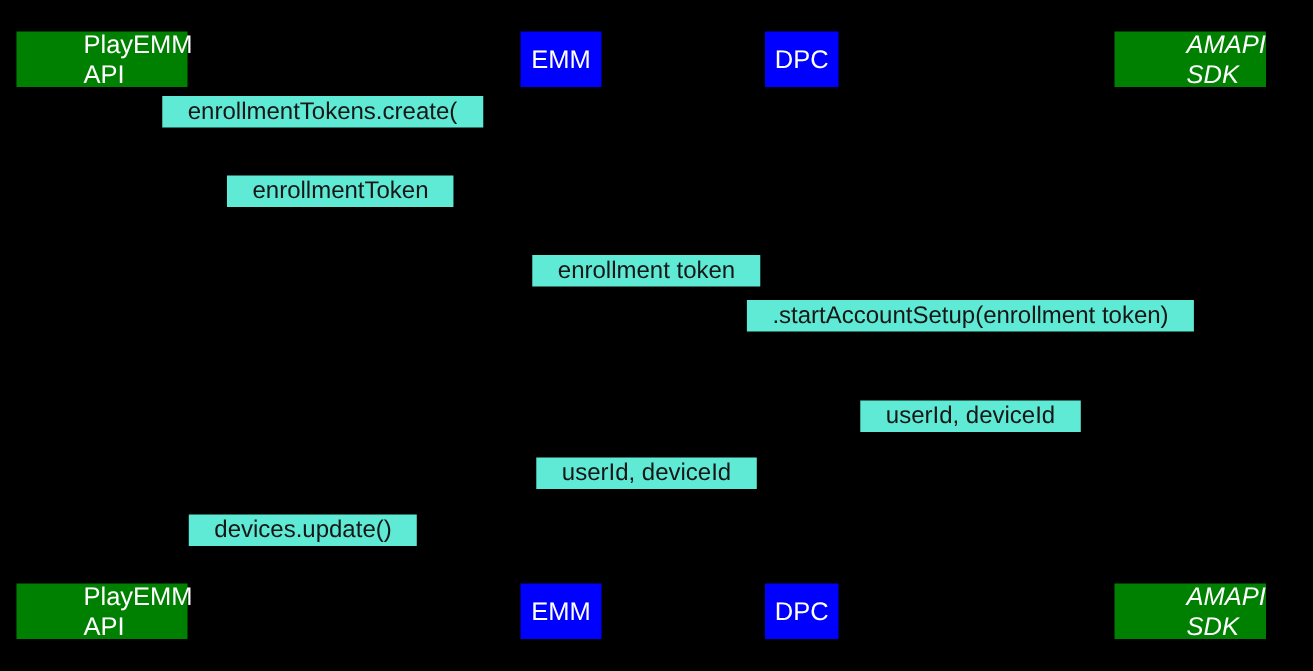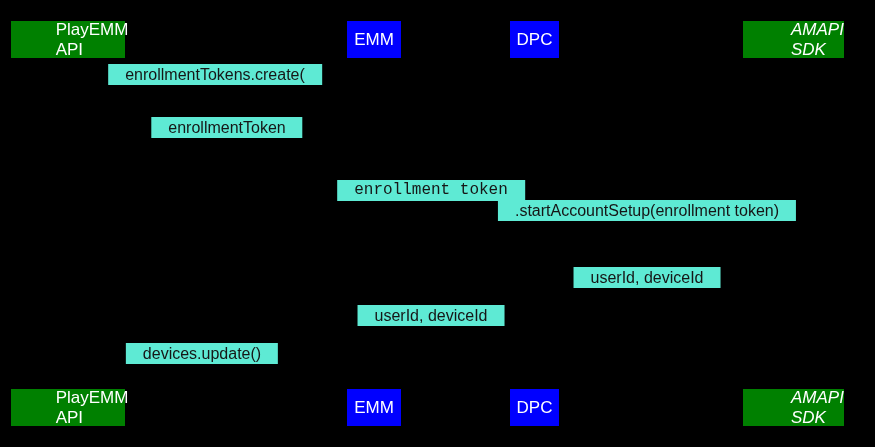--- a/index.html
+++ b/index.html
@@ -36,21 +36,21 @@
     color: #161616;
     font-size: 16px;
     line-height: 19px;
     text-align: center;
     padding: 1px 17px;
     white-space: nowrap;
   }
   .msg span { display: block; }
   .m1 { left: 215px; top: 64px;  }
   .m2 { left: 215px; top: 117px; margin-left: 12px; }
-  .m3 { left: 431px; top: 180px; font-family: Liberation Mono, monospace; }
+  .m3 { left: 431px; top: 170px; }
   .m4 { left: 647px; top: 200px; }
   .m5 { left: 647px; top: 267px; }
   .m6 { left: 431px; top: 305px; }
   .m7 { left: 202px; top: 343px; }
 </style>
 </head>
 <body>
 
 <div class="canvas">
 

